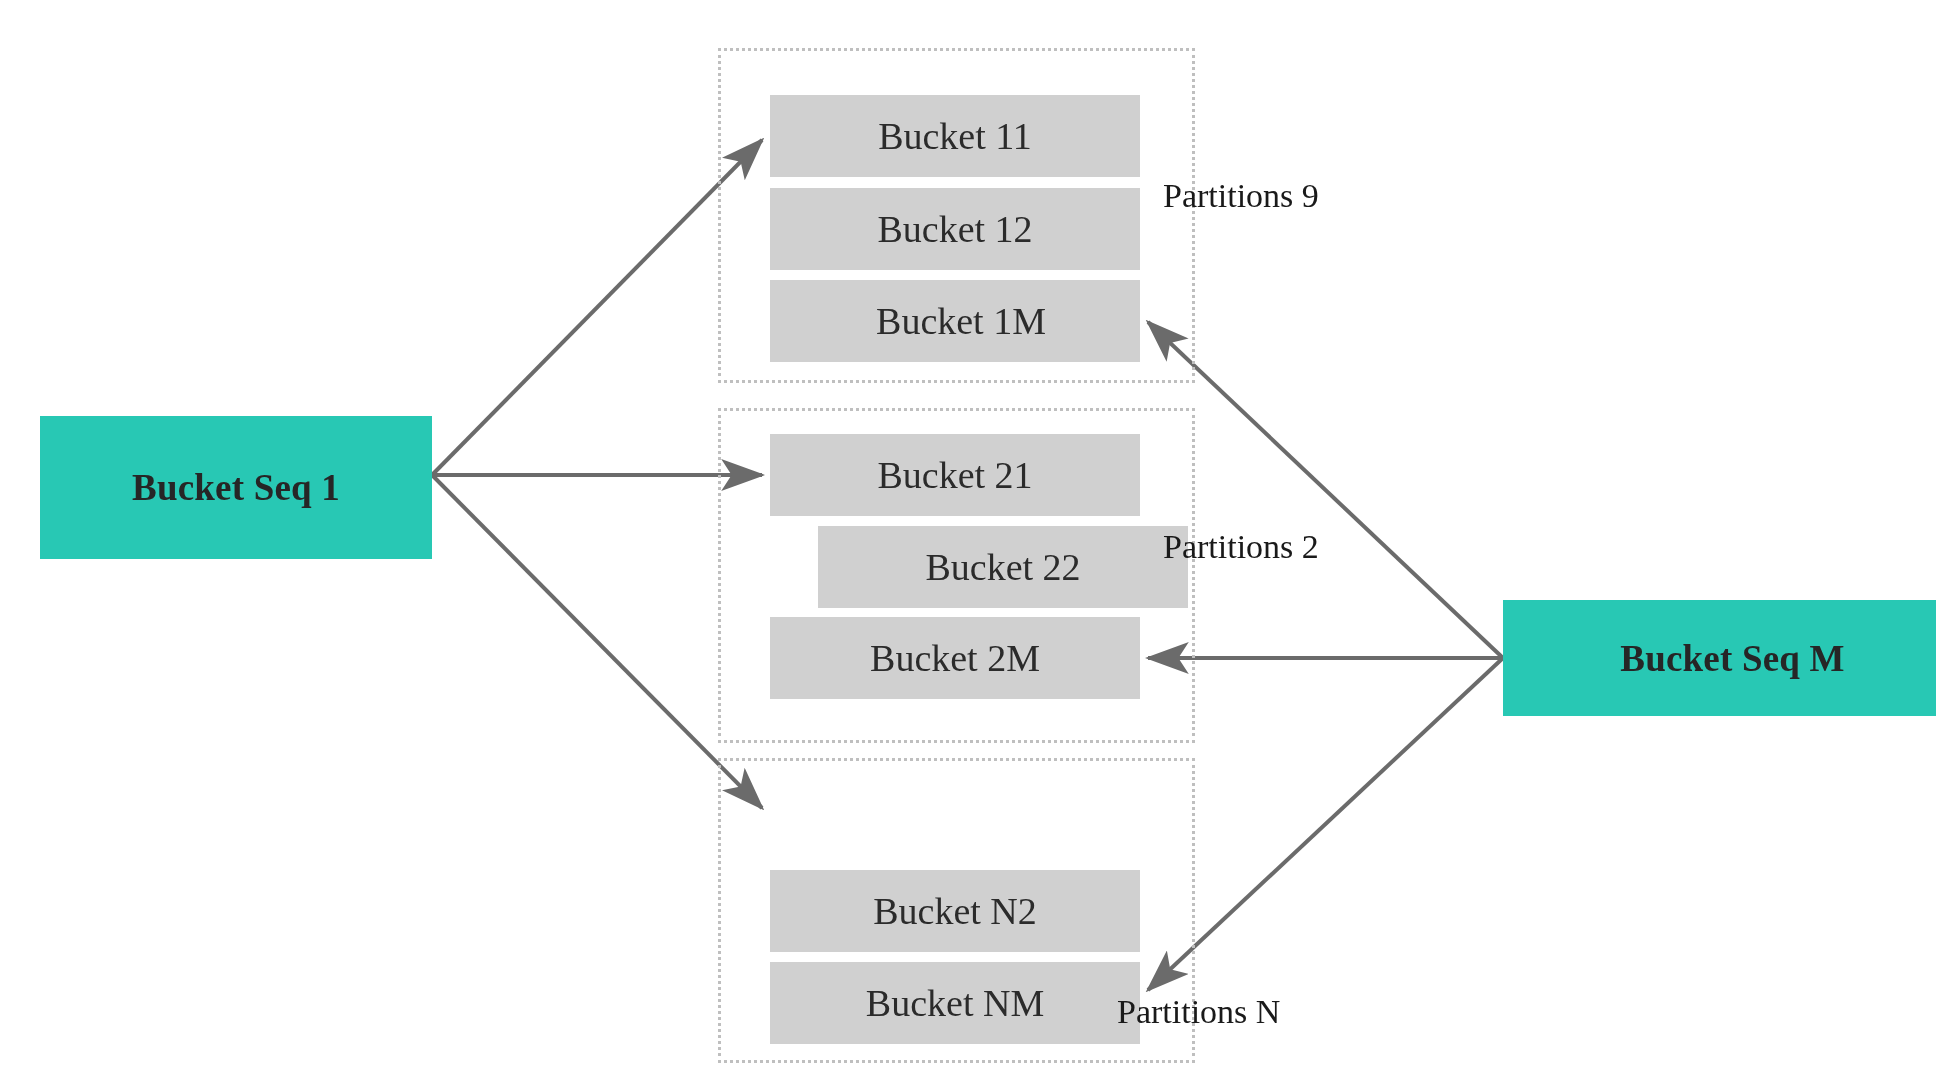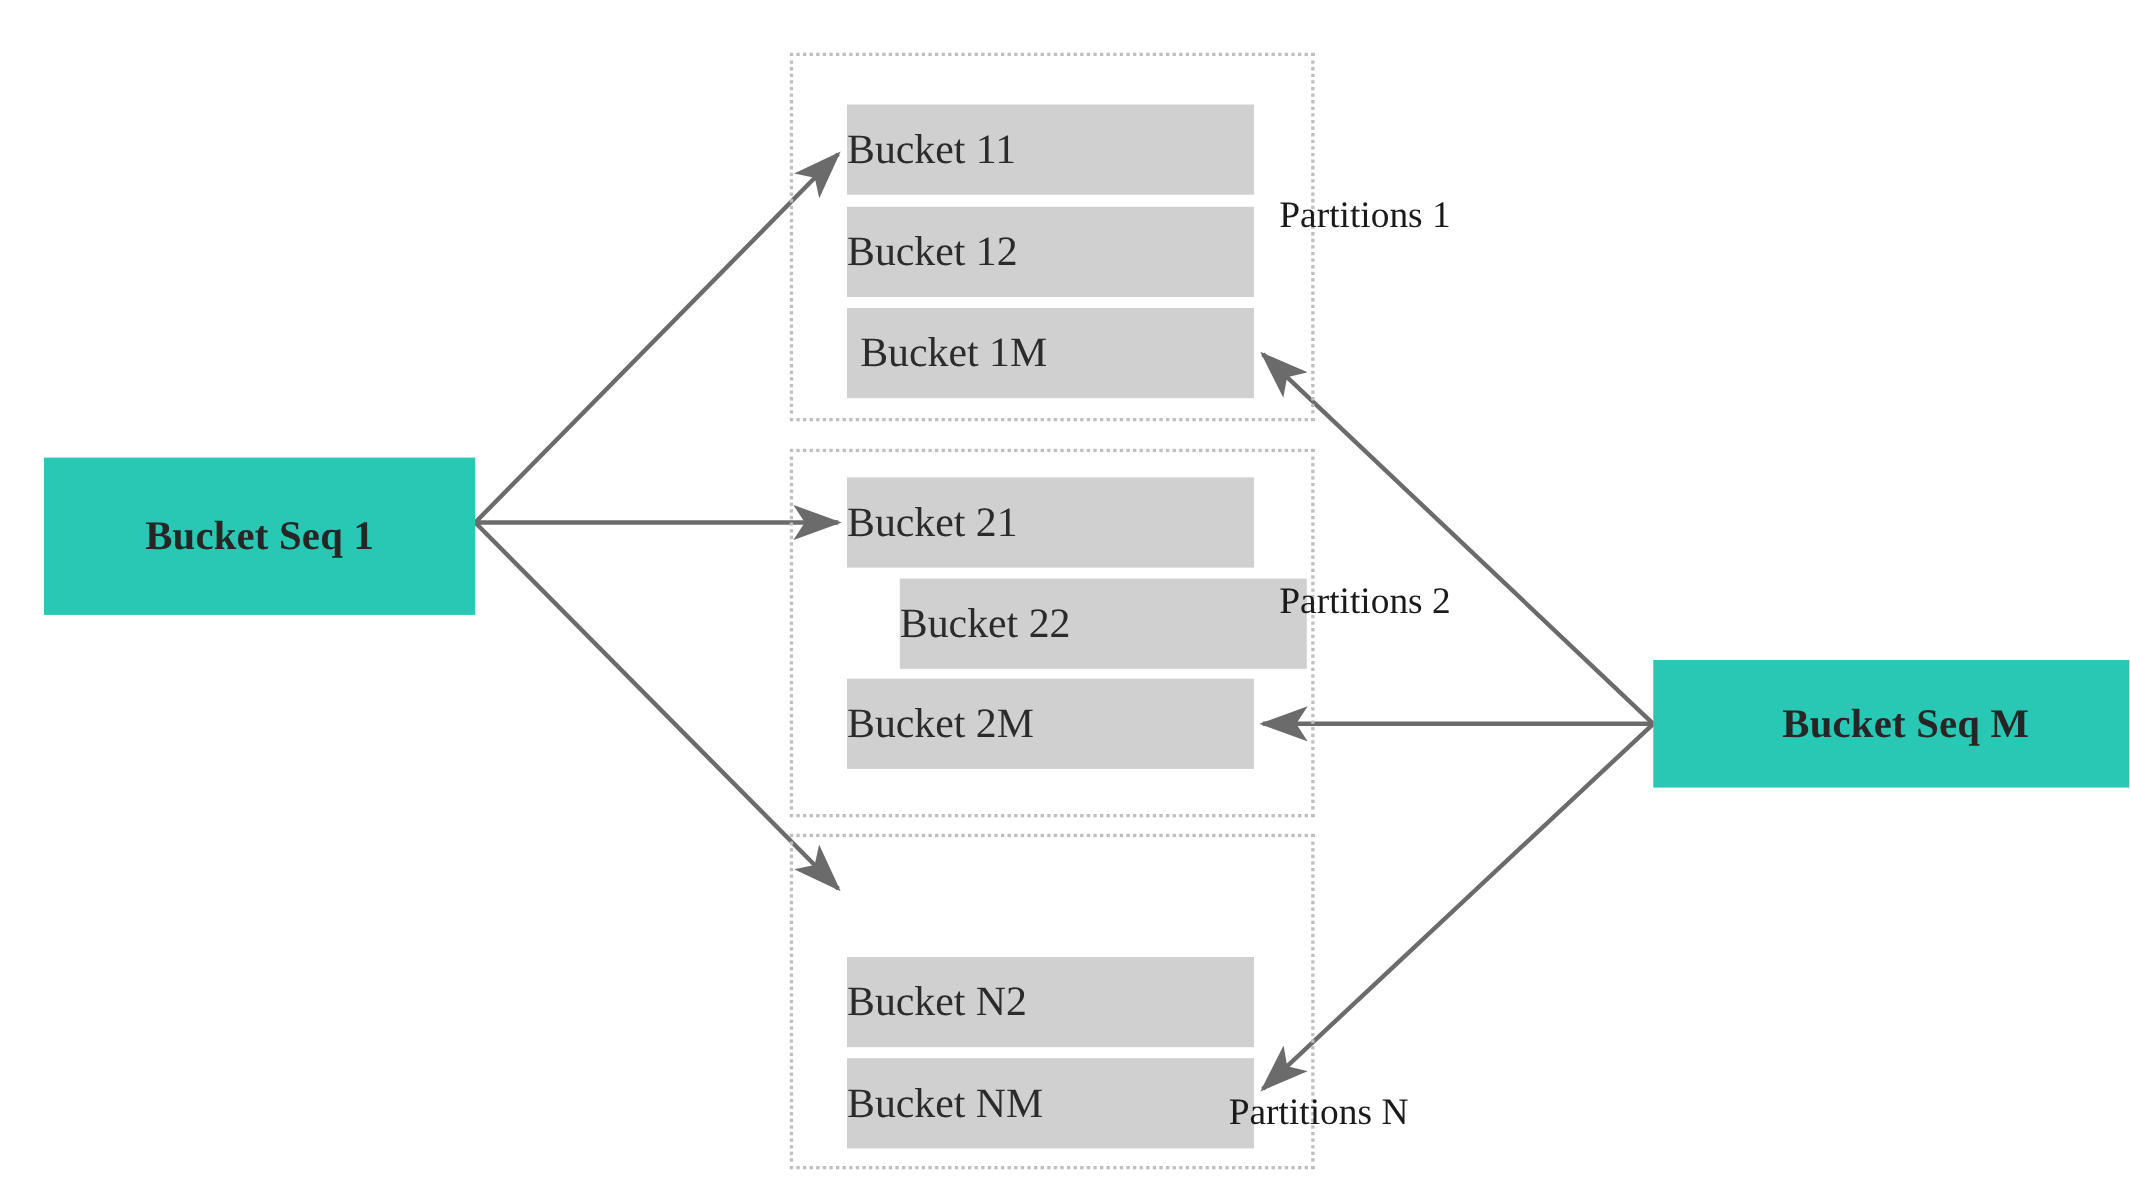--- a/index.html
+++ b/index.html
@@ -45,20 +45,21 @@
     box-sizing: border-box;
     background: transparent;
   }
 
   .bucket-box {
     position: absolute;
     background: #d0d0d0;
     color: #2b2b2b;
     display: flex;
     align-items: center;
+    justify-content: center;
     font-size: 38px;
     box-sizing: border-box;
     left: 770px;
     width: 370px;
     height: 82px;
   }
 
   .partition-label {
     position: absolute;
     font-size: 34px;
@@ -92,21 +93,21 @@
   <div class="bucket-box" style="top:95px;">
     <span>Bucket 11</span>
   </div>
   <div class="bucket-box" style="top:188px;">
     <span>Bucket 12</span>
   </div>
   <div class="bucket-box" style="top:280px;padding-left:12px;">
     <span>Bucket 1M</span>
   </div>
 
-  <div class="partition-label" style="left:1163px; top:177px;">Partitions 1</div>
+  <div class="partition-label" style="left:1163px; top:177px;">Partitions 9</div>
 
   <div class="partition-group" style="left:718px; top:408px; width:477px; height:335px;"></div>
 
   <div class="bucket-box" style="top:434px;">
     <span>Bucket 21</span>
   </div>
   <div class="bucket-box" style="top:526px;margin-left:48px;">
     <span>Bucket 22</span>
   </div>
   <div class="bucket-box" style="top:617px;">

